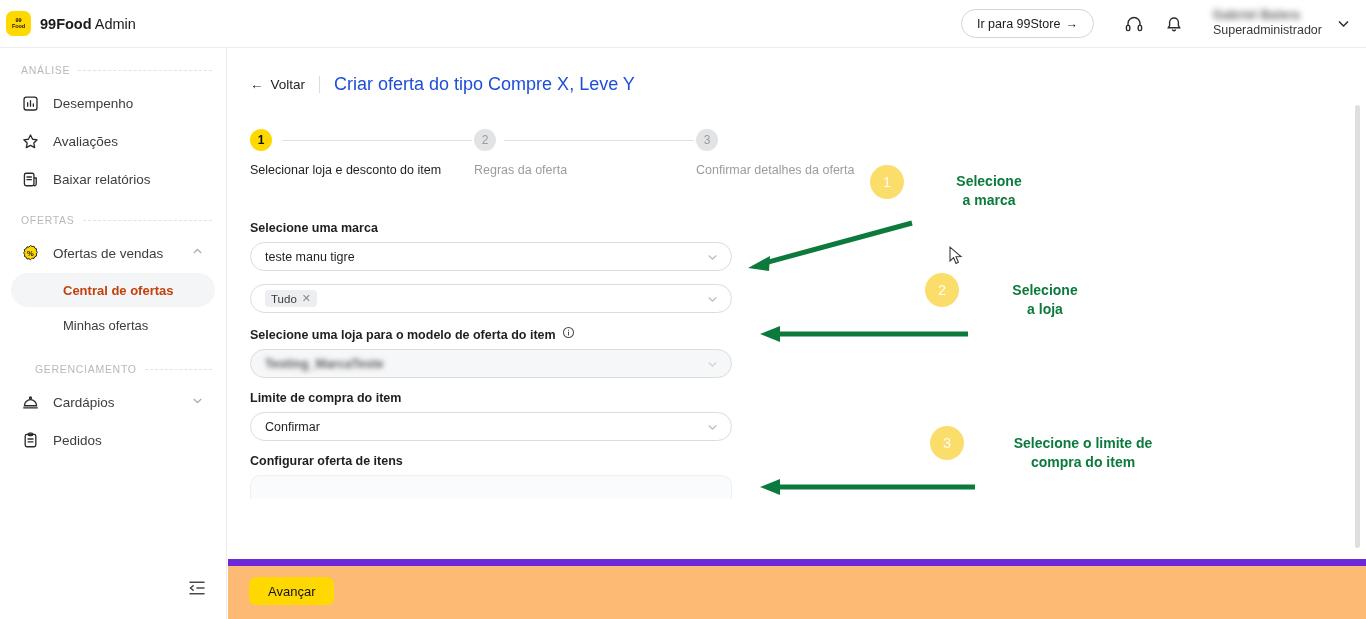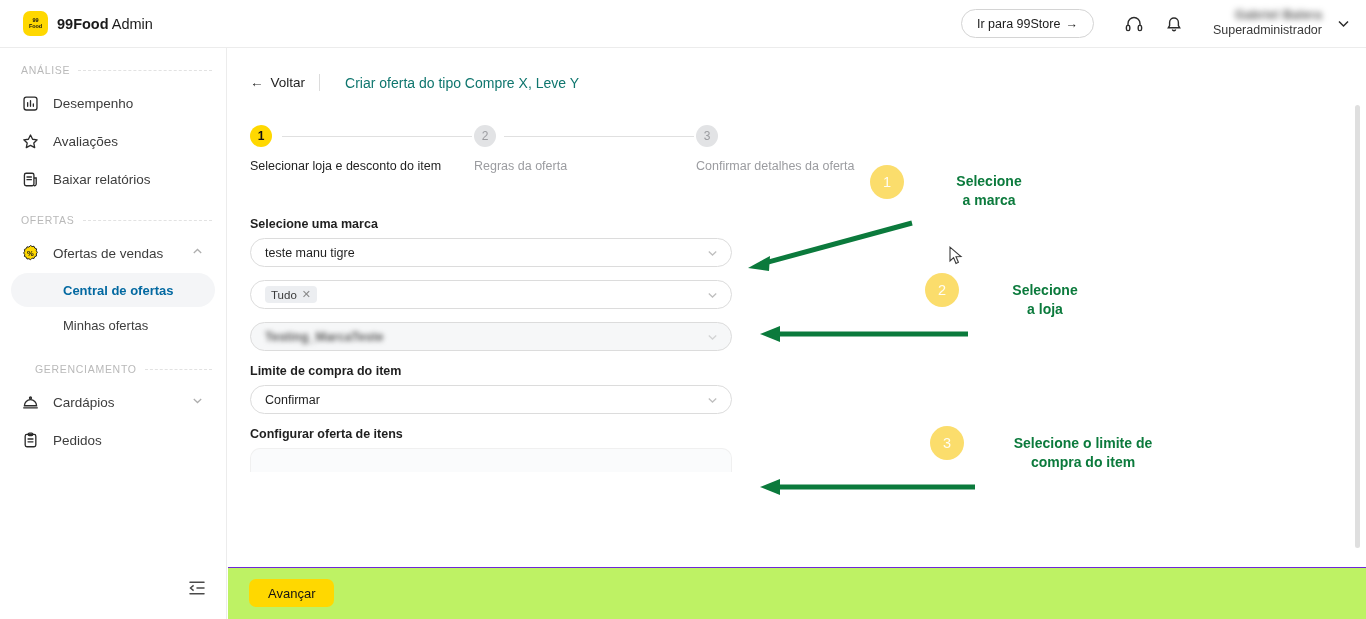--- a/index.html
+++ b/index.html
@@ -10,21 +10,21 @@
     color:#1a1a1a;
     font-size:13px;
     position:relative;
   }
   
   #topbar {
     position:absolute; left:0; top:0; width:1366px; height:48px;
     background:#fff; border-bottom:1px solid #ececec;
     display:flex; align-items:center;
   }
-  #brand { display:flex; align-items:center; gap:9px; margin-left:23px; }
+  #brand { display:flex; align-items:center; gap:9px; margin-left:6px; }
   #logo {
     width:25px; height:25px; border-radius:7px; background:#FFD800;
     display:flex; flex-direction:column; align-items:center; justify-content:center;
     line-height:1; flex:none;
   }
   #logo span { font-size:5.5px; font-weight:bold; color:#111; letter-spacing:-0.1px; }
   #brandtext { font-size:14.5px; color:#1a1a1a; white-space:nowrap; }
   #brandtext b { font-weight:bold; }
   #topright {
     margin-left:auto; display:flex; align-items:center; gap:0; margin-right:14px;
@@ -35,21 +35,21 @@
     font-family:inherit; cursor:pointer; white-space:nowrap;
     display:flex; align-items:center; gap:5px;
   }
   .tb-icon {
     width:34px; height:34px; display:flex; align-items:center; justify-content:center;
     cursor:pointer;
   }
   #headset-icon { margin-left:23px; }
   #bell-icon { margin-left:6px; }
   #user-block {
-    margin-left:22px; display:flex; flex-direction:column; align-items:flex-end;
+    margin-left:22px; display:flex; flex-direction:column; align-items:flex-start;
     line-height:1.25; cursor:pointer;
   }
   #user-name {
     font-size:12px; font-weight:bold; color:#555;
     filter: blur(3.2px); -webkit-filter: blur(3.2px);
     letter-spacing:0.4px;
   }
   #user-role { font-size:12.5px; color:#3a3a3a; white-space:nowrap; }
   #user-caret { margin-left:13px; cursor:pointer; display:flex; align-items:center; }
 
@@ -70,38 +70,38 @@
   }
   .nav-group .gtitle {
     font-size:10.5px; letter-spacing:.7px; color:#b9b9b9; white-space:nowrap;
   }
   .nav-group .gline { flex:1; border-top:1px dashed #e2e2e2; }
   .sub-item {
     display:flex; align-items:center; height:34px; margin:1px 11px;
     border-radius:17px; padding-left:52px; cursor:pointer;
     font-size:13px; color:#3d3d3d; white-space:nowrap;
   }
-  .sub-item.active { background:#f4f5f7; font-weight:bold; color:#0369a1; }
+  .sub-item.active { background:#f4f5f7; font-weight:bold; color:#c2410c; }
   #collapse-btn {
     position:absolute; right:18px; bottom:20px; width:22px; height:22px;
     display:flex; align-items:center; justify-content:center; cursor:pointer;
   }
 
   
   #main {
     position:absolute; left:228px; top:49px; width:1138px; height:570px;
     background:#fff; overflow:hidden;
   }
   #crumb { display:flex; align-items:center; margin:25px 0 0 22px; gap:14px; }
   #back-btn {
     display:flex; align-items:center; gap:7px; font-size:13.5px; color:#1f1f1f;
     cursor:pointer; white-space:nowrap;
   }
   #crumb-sep { width:1px; height:17px; background:#dcdcdc; }
-  #crumb-title { font-size:14px; color:#0f766e; white-space:nowrap;margin-left:11px; }
+  #crumb-title { font-size:18px; color:#1d4ed8; white-space:nowrap; }
 
   
   #stepper { position:relative; margin:34px 0 0 22px; width:640px; height:62px; }
   .step { position:absolute; top:0; }
   .step .bubble {
     width:22px; height:22px; border-radius:50%; display:flex;
     align-items:center; justify-content:center; font-size:12px; font-weight:bold;
   }
   .step.done .bubble { background:#FFD800; color:#111; }
   .step.todo .bubble { background:#e2e3e5; color:#9b9ca0; font-weight:normal; }
@@ -135,22 +135,22 @@
   }
   .chip .x { color:#8a8a8a; font-size:11px; cursor:pointer; }
   .blurred { filter:blur(2.6px); -webkit-filter:blur(2.6px); font-weight:bold; color:#5b5b5b; }
   #panel-stub {
     margin-top:7px; height:24px; border:1px solid #f0f0f0; border-bottom:none;
     border-radius:10px 10px 0 0; background:#fafbfc;
   }
 
   
   #bottombar {
-    position:absolute; left:228px; bottom:0; width:1138px; height:52px;
-    background:#bef264; border-top:1px solid #6d28d9;
+    position:absolute; left:228px; bottom:0; width:1138px; height:60px;
+    background:#fdba74; border-top:7px solid #6d28d9;
   }
   #advance-btn {
     position:absolute; left:21px; top:11px; height:28px; padding:0 19px;
     background:#FFD800; border:none; border-radius:7px; font-size:13px;
     color:#141414; font-family:inherit; cursor:pointer;
   }
 
   
   #overlay { position:absolute; left:0; top:0; width:1366px; height:619px; pointer-events:none; }
   .acircle {
@@ -378,20 +378,29 @@
         </span>
         <span class="caret">
           <svg width="13" height="13" viewBox="0 0 14 14" fill="none" stroke="#555" stroke-width="1.3">
               <path d="M3 5.4 7 9.2l4-3.8"></path>
             </svg>
         </span>
       </div>
     </div>
 
     <div class="fgroup">
+      <div class="flabel">
+        <span>Selecione uma loja para o modelo de oferta do item</span>
+        <span>
+          <svg width="13" height="13" viewBox="0 0 14 14" fill="none" stroke="#4a4a4a" stroke-width="1.1">
+            <circle cx="7" cy="7" r="5.4"></circle>
+              <path d="M7 4.3v.2M7 6.4v3.3" stroke-linecap="round"></path>
+          </svg>
+        </span>
+      </div>
       <div class="fselect disabled">
         <span class="blurred">Testing_MarcaTeste</span>
         <span class="caret">
           <svg width="13" height="13" viewBox="0 0 14 14" fill="none" stroke="#9a9a9a" stroke-width="1.3">
               <path d="M3 5.4 7 9.2l4-3.8"></path>
             </svg>
         </span>
       </div>
     </div>
 

